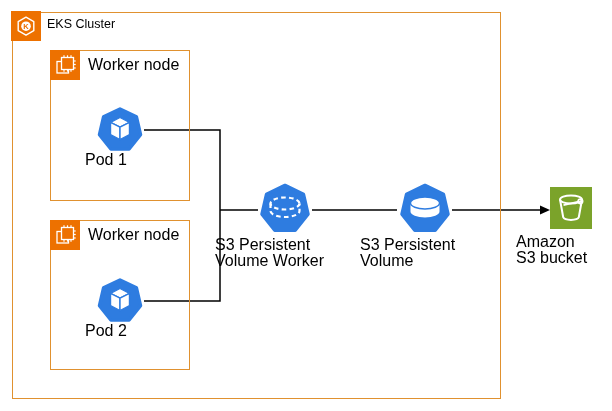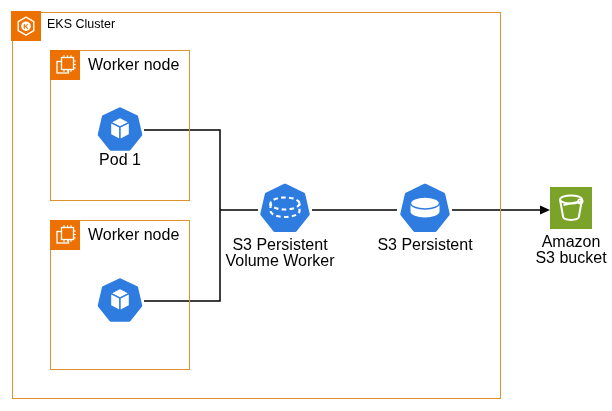--- a/index.html
+++ b/index.html
@@ -5,21 +5,21 @@
   html,body{margin:0;padding:0;background:#fff;}
   .canvas{
     position:relative;width:612px;height:411px;background:#ffffff;
     font-family:"Liberation Sans",sans-serif;color:#000;overflow:hidden;
   }
   .abs{position:absolute;}
   .group-box{
     position:absolute;border:1.5px solid #E0912F;background:transparent;box-sizing:border-box;
   }
   .lbl{position:absolute;font-size:16px;line-height:15px;white-space:nowrap;}
-  .lbl.center{text-align:center;white-space:normal;line-height:16px;}
+  .lbl.center{white-space:normal;line-height:16px;}
   .eks-title{font-size:12.5px;}
   svg{display:block;}
 </style>
 </head>
 <body>
 
 <div class="canvas">
 
   <svg class="abs" style="left:0;top:0;" width="612" height="411" viewBox="0 0 612 411">
     <path d="M144,130 H220 V301 H144" fill="none" stroke="#000000" stroke-width="1.5"></path>
@@ -94,20 +94,21 @@
   <div class="lbl" style="left:88px;top:227px;">Worker node</div>
 
   <div class="abs" style="left:96px;top:277px;">
     <svg width="48" height="48" viewBox="0 0 48 48">
       <polygon points="24,3 7.6,10.9 3.5,28.7 14.9,42.9 33.1,42.9 44.5,28.7 40.4,10.9" fill="#2E7CE0" stroke="#2E7CE0" stroke-width="3.5" stroke-linejoin="round"></polygon>
       <polygon points="24,11.5 33.5,16.3 24,21.1 14.5,16.3" fill="#ffffff" stroke="#2E7CE0" stroke-width="1.4" stroke-linejoin="round"></polygon>
       <polygon points="14.5,16.3 24,21.1 24,33.5 14.5,28.7" fill="#ffffff" stroke="#2E7CE0" stroke-width="1.4" stroke-linejoin="round"></polygon>
       <polygon points="33.5,16.3 24,21.1 24,33.5 33.5,28.7" fill="#ffffff" stroke="#2E7CE0" stroke-width="1.4" stroke-linejoin="round"></polygon>
     </svg>
   </div>
+  <div class="lbl center" style="left:85px;top:323px;width:70px;">Pod 2</div>
 
   <div class="abs" style="left:258px;top:182px;">
     <svg width="54" height="54" viewBox="0 0 54 54">
       <polygon points="27,3.4 8.55,12.28 4,32.25 16.76,48.26 37.24,48.26 50,32.25 45.45,12.28" fill="#2E7CE0" stroke="#2E7CE0" stroke-width="3.5" stroke-linejoin="round"></polygon>
       <ellipse cx="27" cy="21.5" rx="14.5" ry="6" fill="none" stroke="#ffffff" stroke-width="2.2" stroke-dasharray="4.5 3.2"></ellipse>
       <path d="M12.5,21.5 v7.5 a14.5,6 0 0 0 29,0 v-7.5" fill="none" stroke="#ffffff" stroke-width="2.2" stroke-dasharray="4.5 3.2"></path>
     </svg>
   </div>
   <div class="lbl center" style="left:215px;top:237px;width:130px;">
     <div>S3 Persistent</div>
@@ -116,20 +117,21 @@
 
   <div class="abs" style="left:398px;top:182px;">
     <svg width="54" height="54" viewBox="0 0 54 54">
       <polygon points="27,3.4 8.55,12.28 4,32.25 16.76,48.26 37.24,48.26 50,32.25 45.45,12.28" fill="#2E7CE0" stroke="#2E7CE0" stroke-width="3.5" stroke-linejoin="round"></polygon>
       <path d="M12.5,21 v8.5 a14.5,6 0 0 0 29,0 V21" fill="#ffffff"></path>
       <ellipse cx="27" cy="21" rx="14.5" ry="6" fill="#ffffff" stroke="#2E7CE0" stroke-width="1.4"></ellipse>
     </svg>
   </div>
   <div class="lbl center" style="left:360px;top:237px;width:130px;">
     <div>S3 Persistent</div>
+    <div>Volume</div>
   </div>
 
   <div class="abs" style="left:550px;top:187px;">
     <svg width="42" height="42" viewBox="0 0 42 42">
       <rect width="42" height="42" fill="#7BA32A"></rect>
       <ellipse cx="21" cy="12.5" rx="11" ry="4" fill="none" stroke="#ffffff" stroke-width="2"></ellipse>
       <path d="M10,12.5 L13.2,30.2 a7.9,3.2 0 0 0 15.6,0 L32,12.5" fill="none" stroke="#ffffff" stroke-width="2"></path>
       <path d="M13.5,18.2 L28.6,14.7" fill="none" stroke="#ffffff" stroke-width="1.8"></path>
       <circle cx="30.4" cy="14.3" r="2.2" fill="none" stroke="#ffffff" stroke-width="1.8"></circle>
     </svg>

